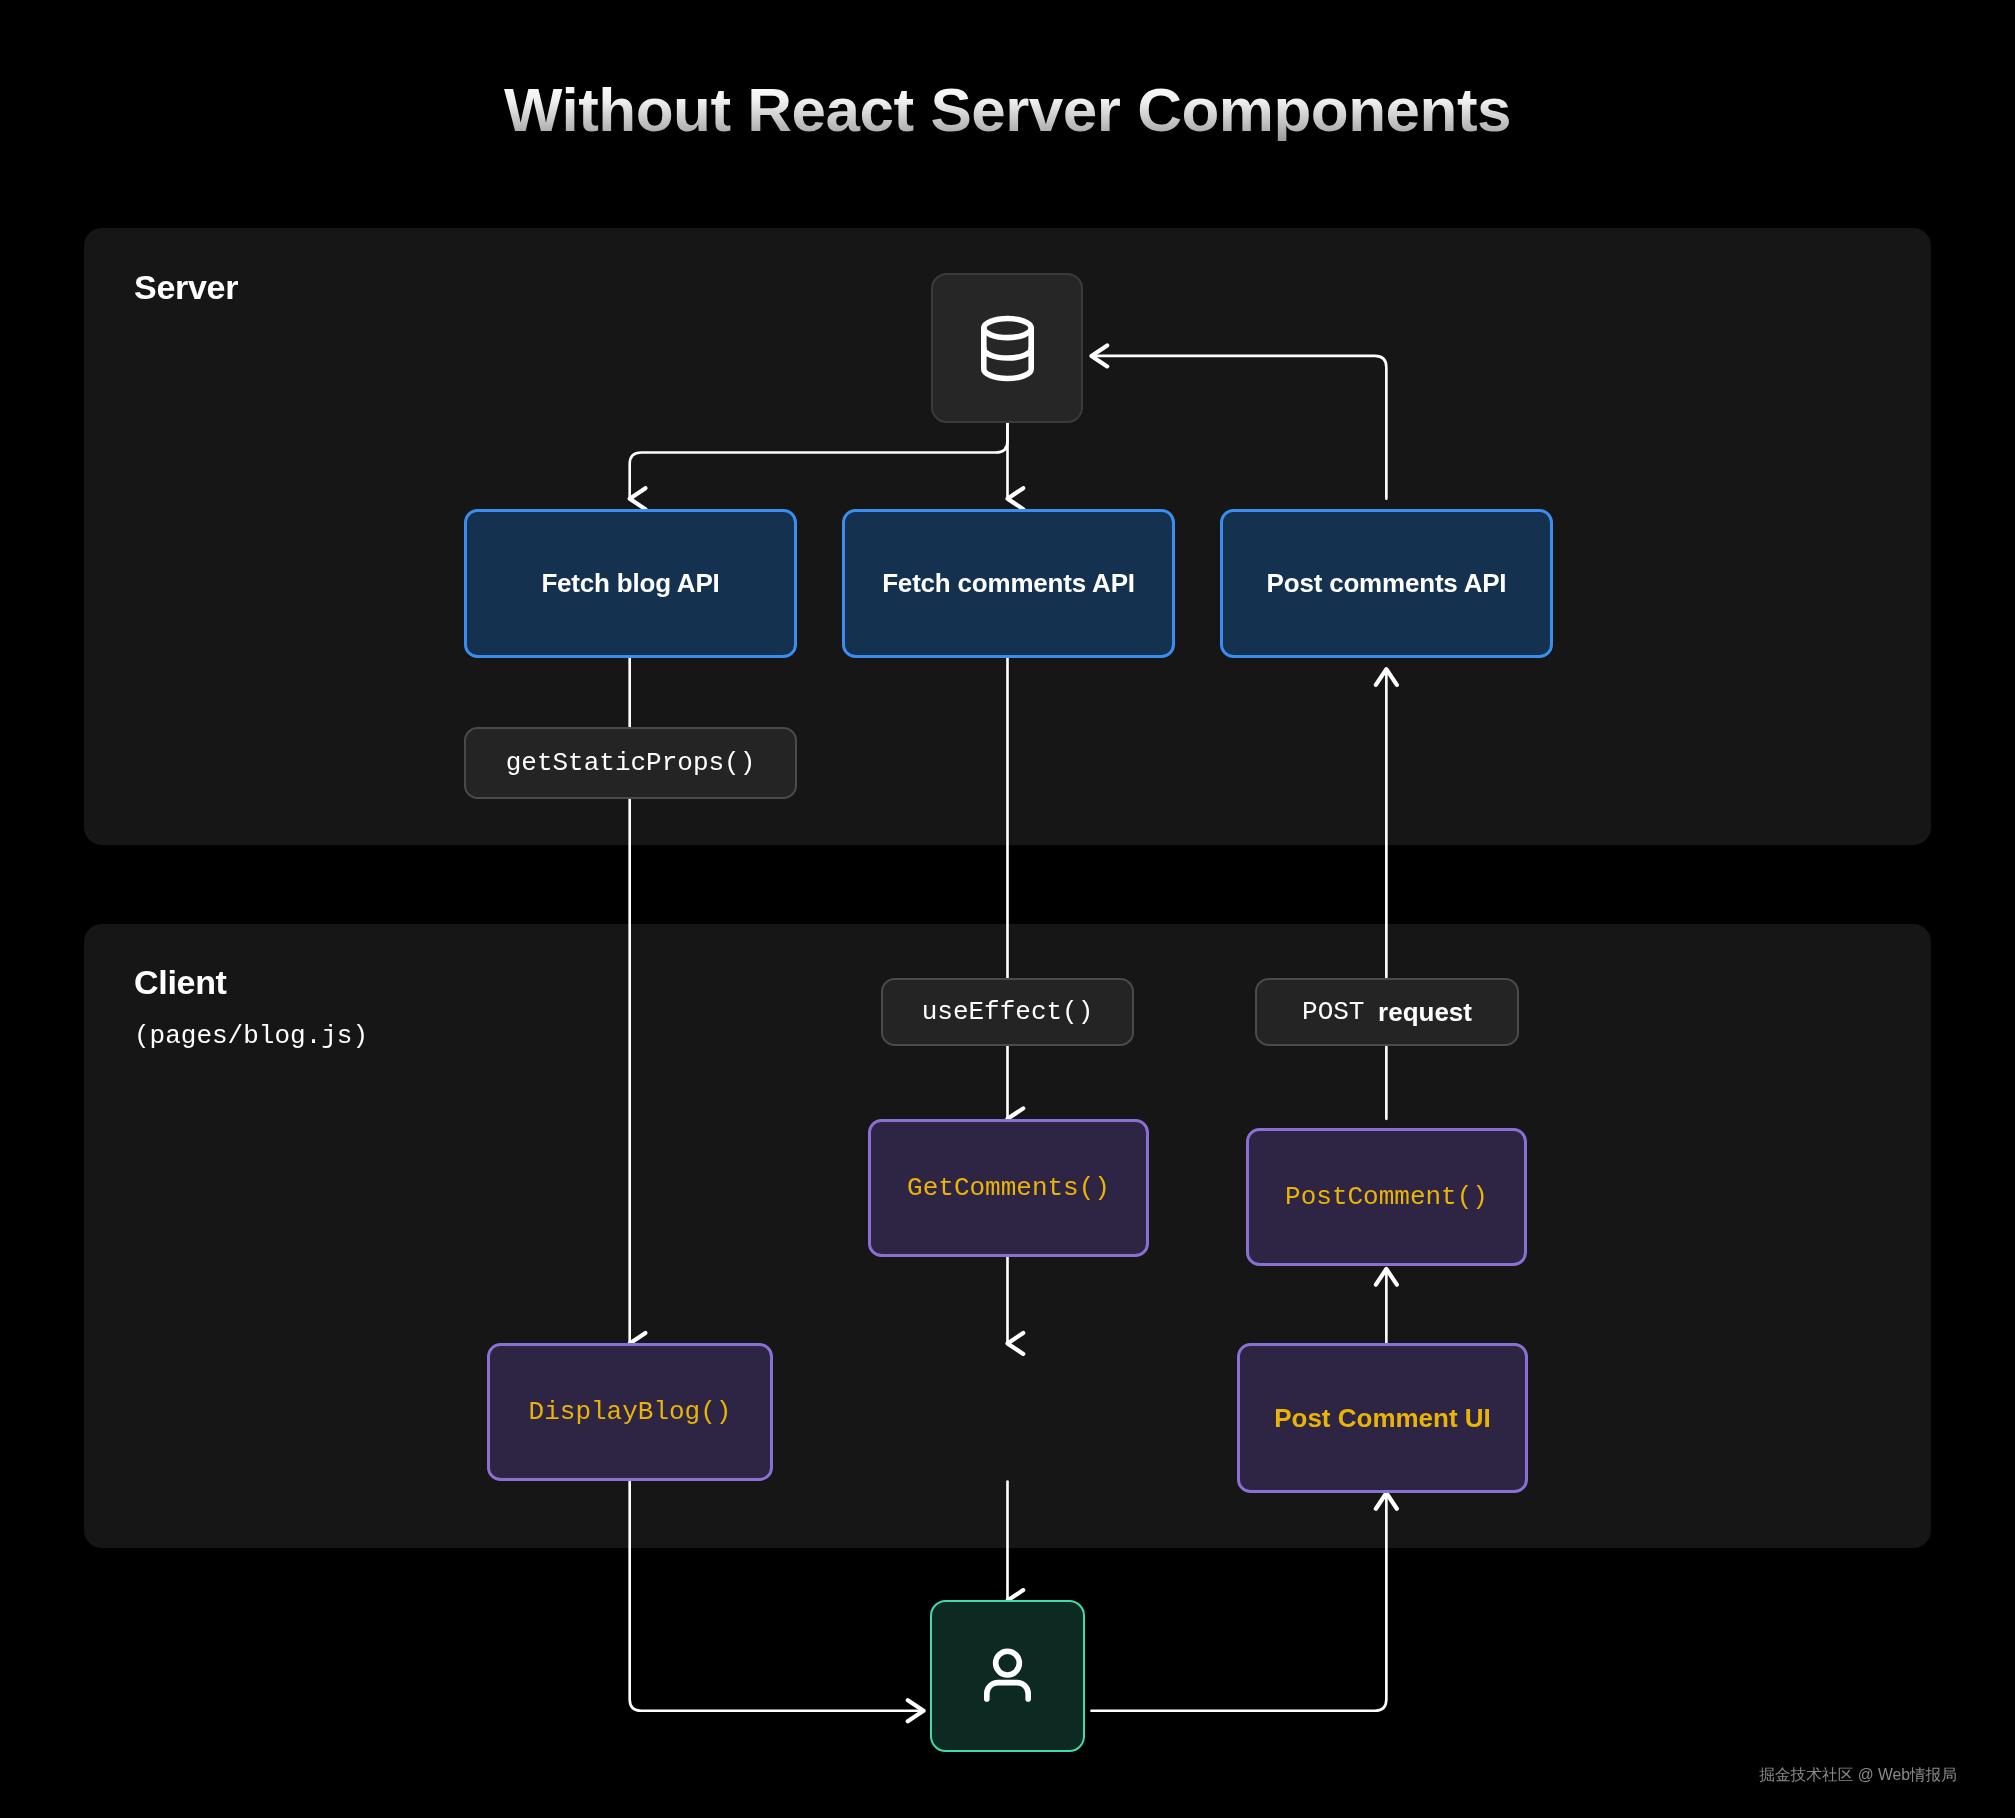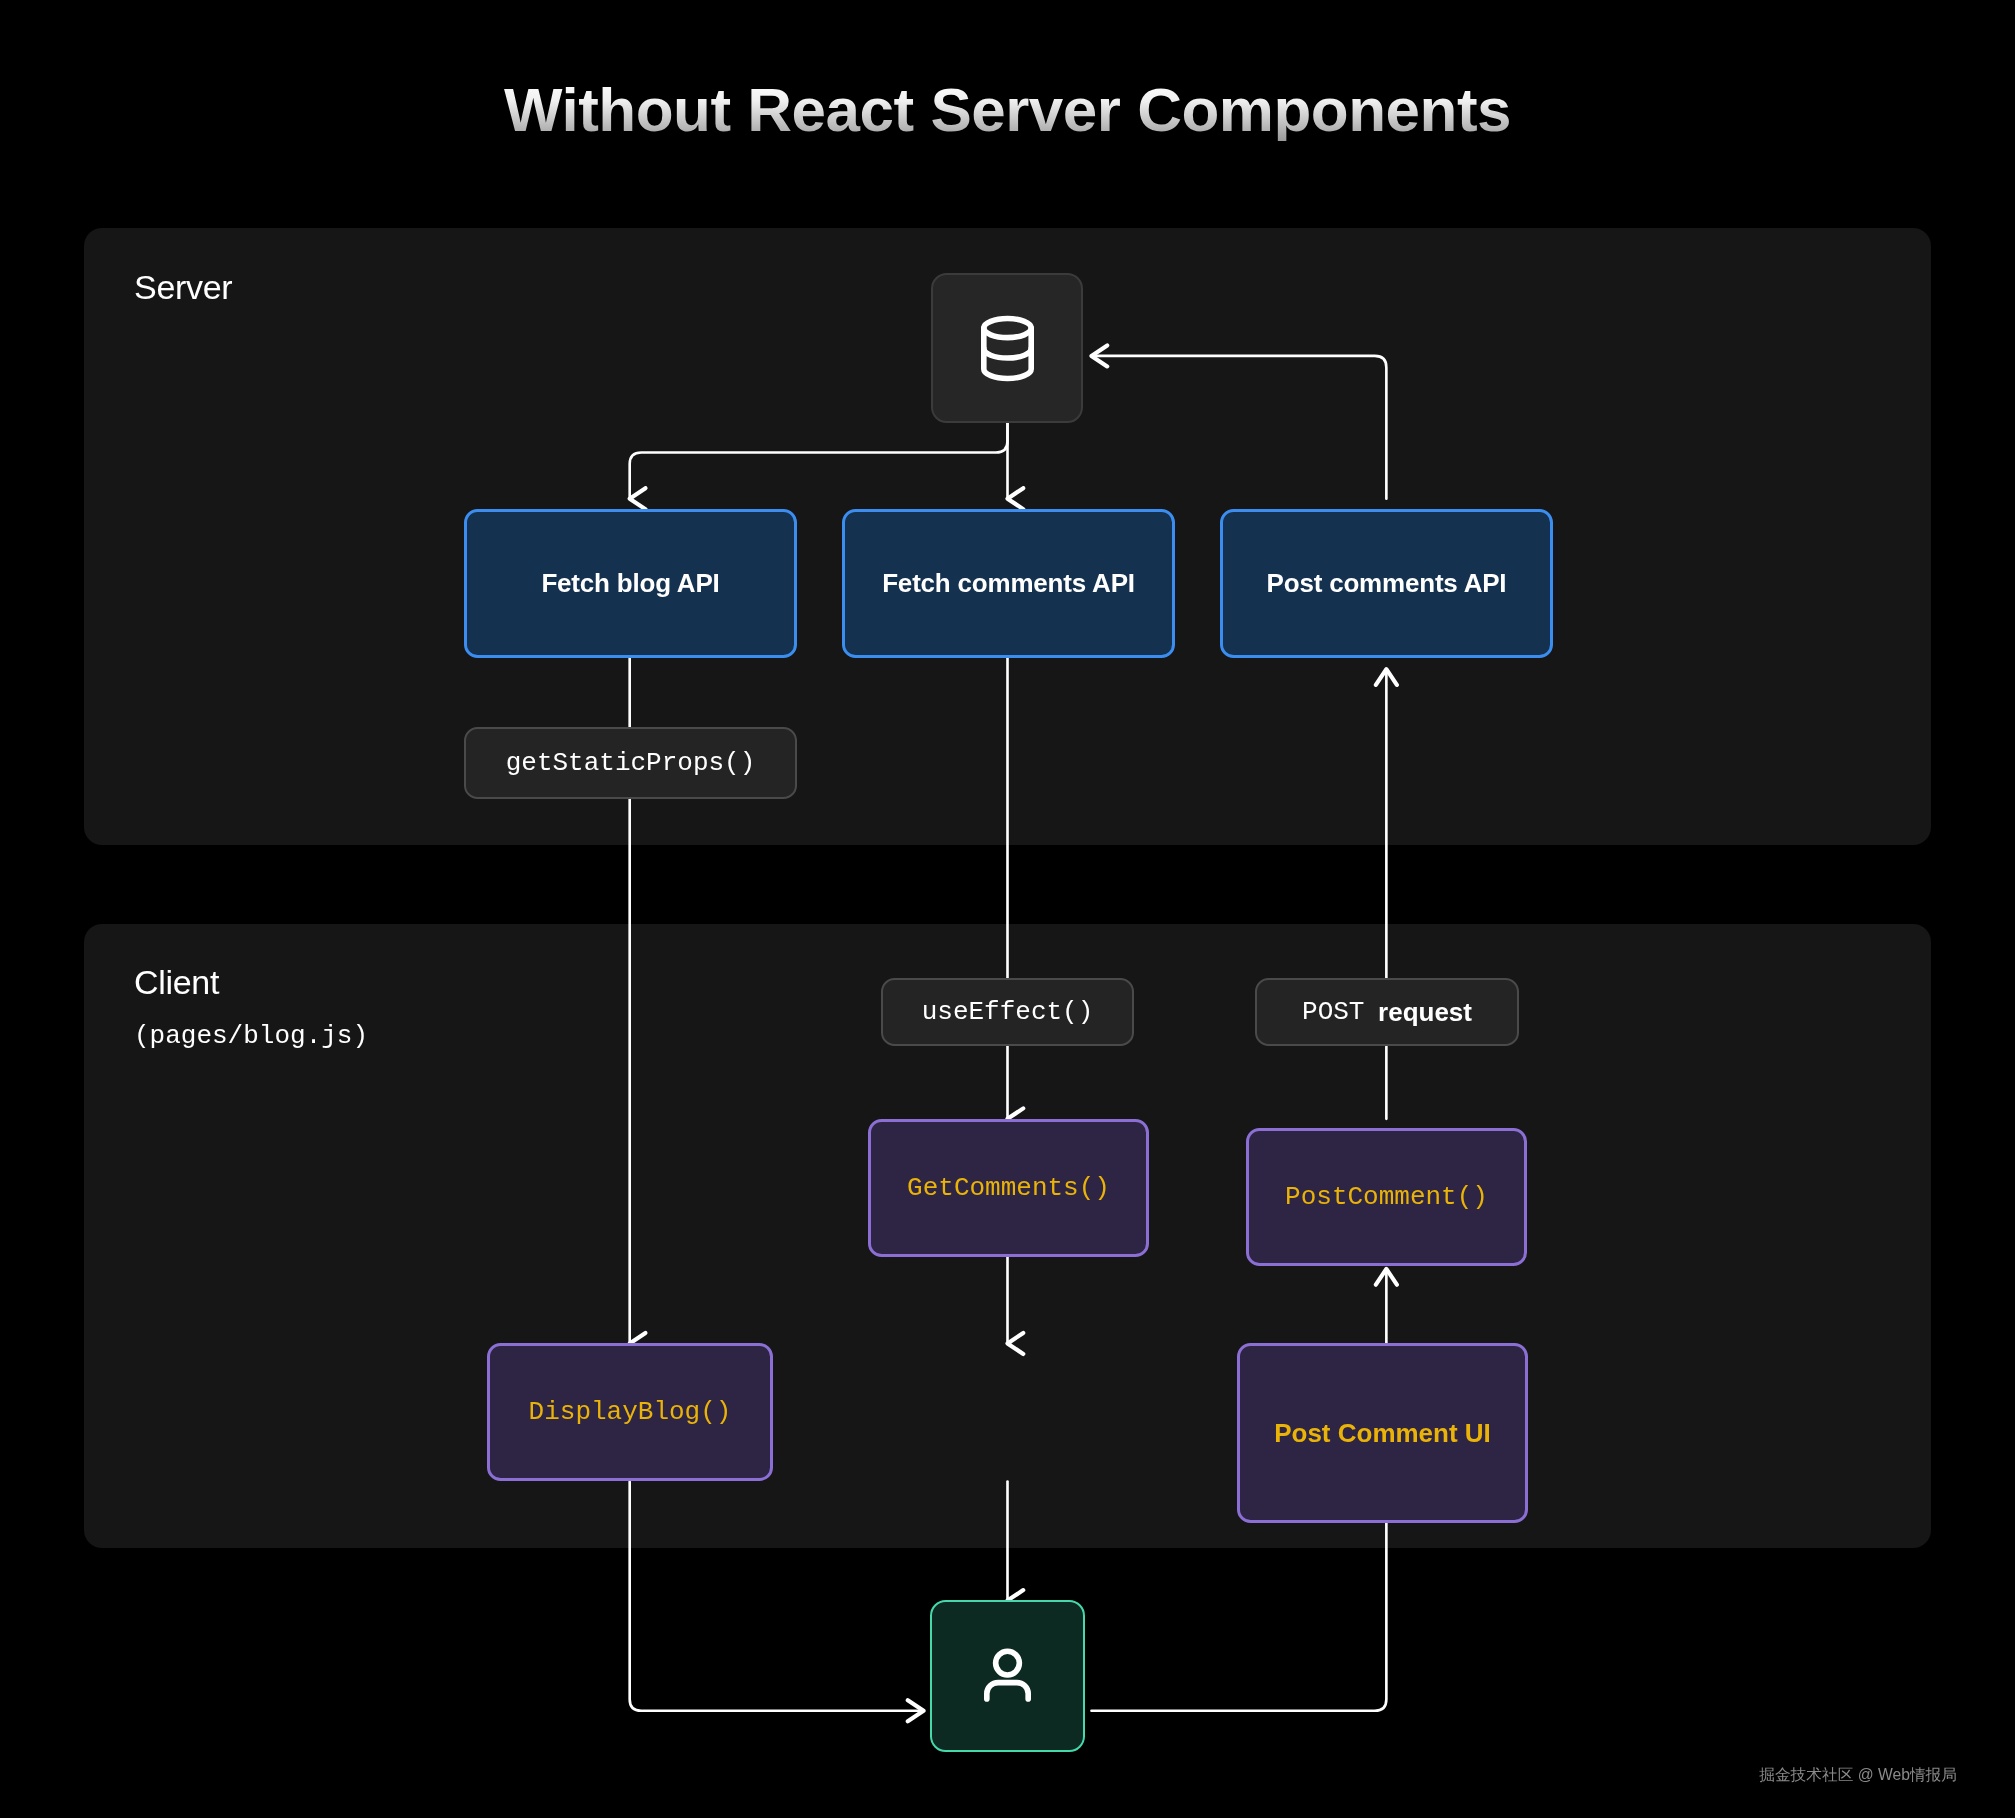--- a/index.html
+++ b/index.html
@@ -45,21 +45,21 @@
     background: #161616;
     border-radius: 18px;
   }
   #panel-server { left: 84px; top: 228px;  width: 1847px; height: 617px; }
   #panel-client { left: 84px; top: 924px; width: 1847px; height: 624px; }
 
   .panel-title {
     position: absolute;
     color: #ffffff;
     font-size: 34px;
-    font-weight: 400;
+    font-weight: 700;
     letter-spacing: -0.3px;
     white-space: nowrap;
   }
   .panel-sub {
     position: absolute;
     color: #ffffff;
     font-size: 26px;
     font-family: "Liberation Mono", "DejaVu Sans Mono", monospace;
     white-space: nowrap;
     text-align: center;
@@ -241,21 +241,21 @@
 
   <div class="node node-comp" style="left:1246px; top:1119px; width:281px; height:138px;margin-top:9px;">
     <span>PostComment()</span>
   </div>
 
   <div class="node node-comp" style="left:487px; top:1343px; width:286px; height:138px;">
     <span>DisplayBlog()</span>
   </div>
 
 
-  <div class="node node-comp sans" style="left:1237px; top:1343px; width:291px; height:180px;">
+  <div class="node node-comp sans" style="left:1237px; top:1343px; width:291px; height:150px;">
     <span>Post Comment UI</span>
   </div>
 
   <div class="node node-icon user" style="left:930px; top:1600px; width:155px; height:152px;">
     <svg width="73" height="73" viewBox="0 0 24 24" fill="none" stroke="#ffffff" stroke-width="1.85" stroke-linecap="round" stroke-linejoin="round">
       <circle cx="12" cy="7.6" r="3.9"></circle>
       <path d="M5.2,19.4 L5.2,17.6 C5.2,15.6 6.9,14.0 8.9,14.0 L15.1,14.0 C17.1,14.0 18.8,15.6 18.8,17.6 L18.8,19.4"></path>
     </svg>
   </div>
 

